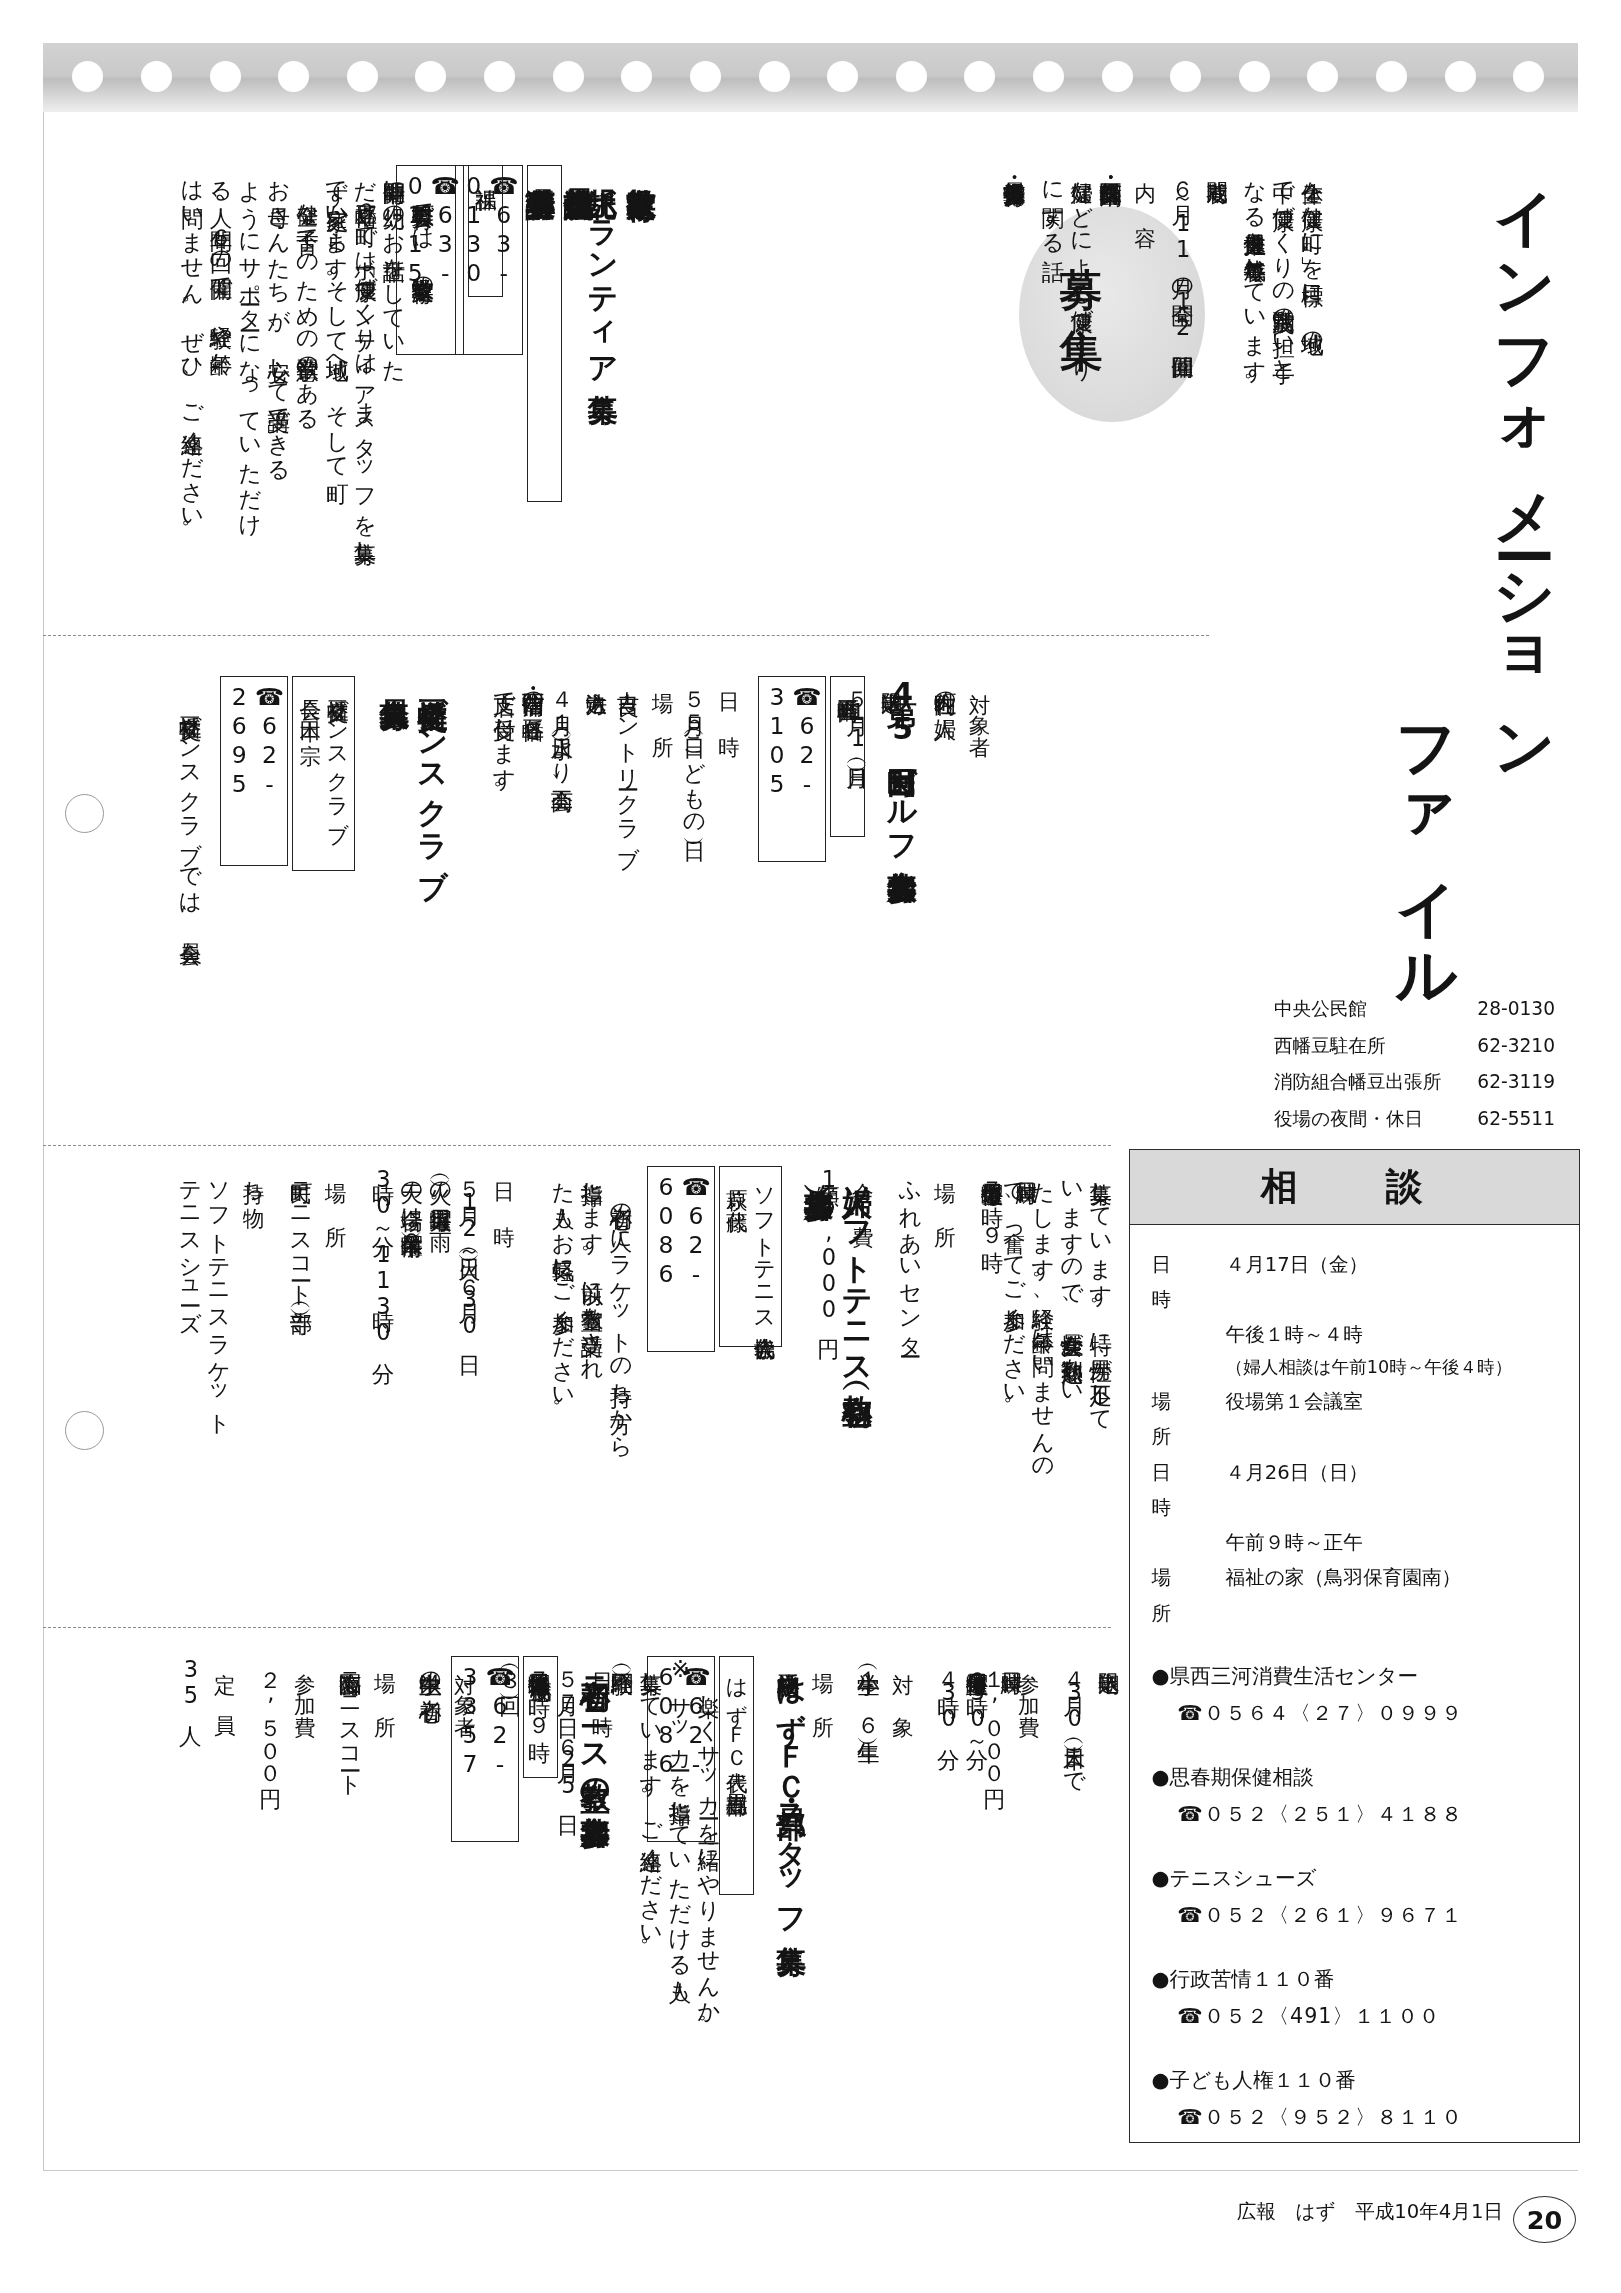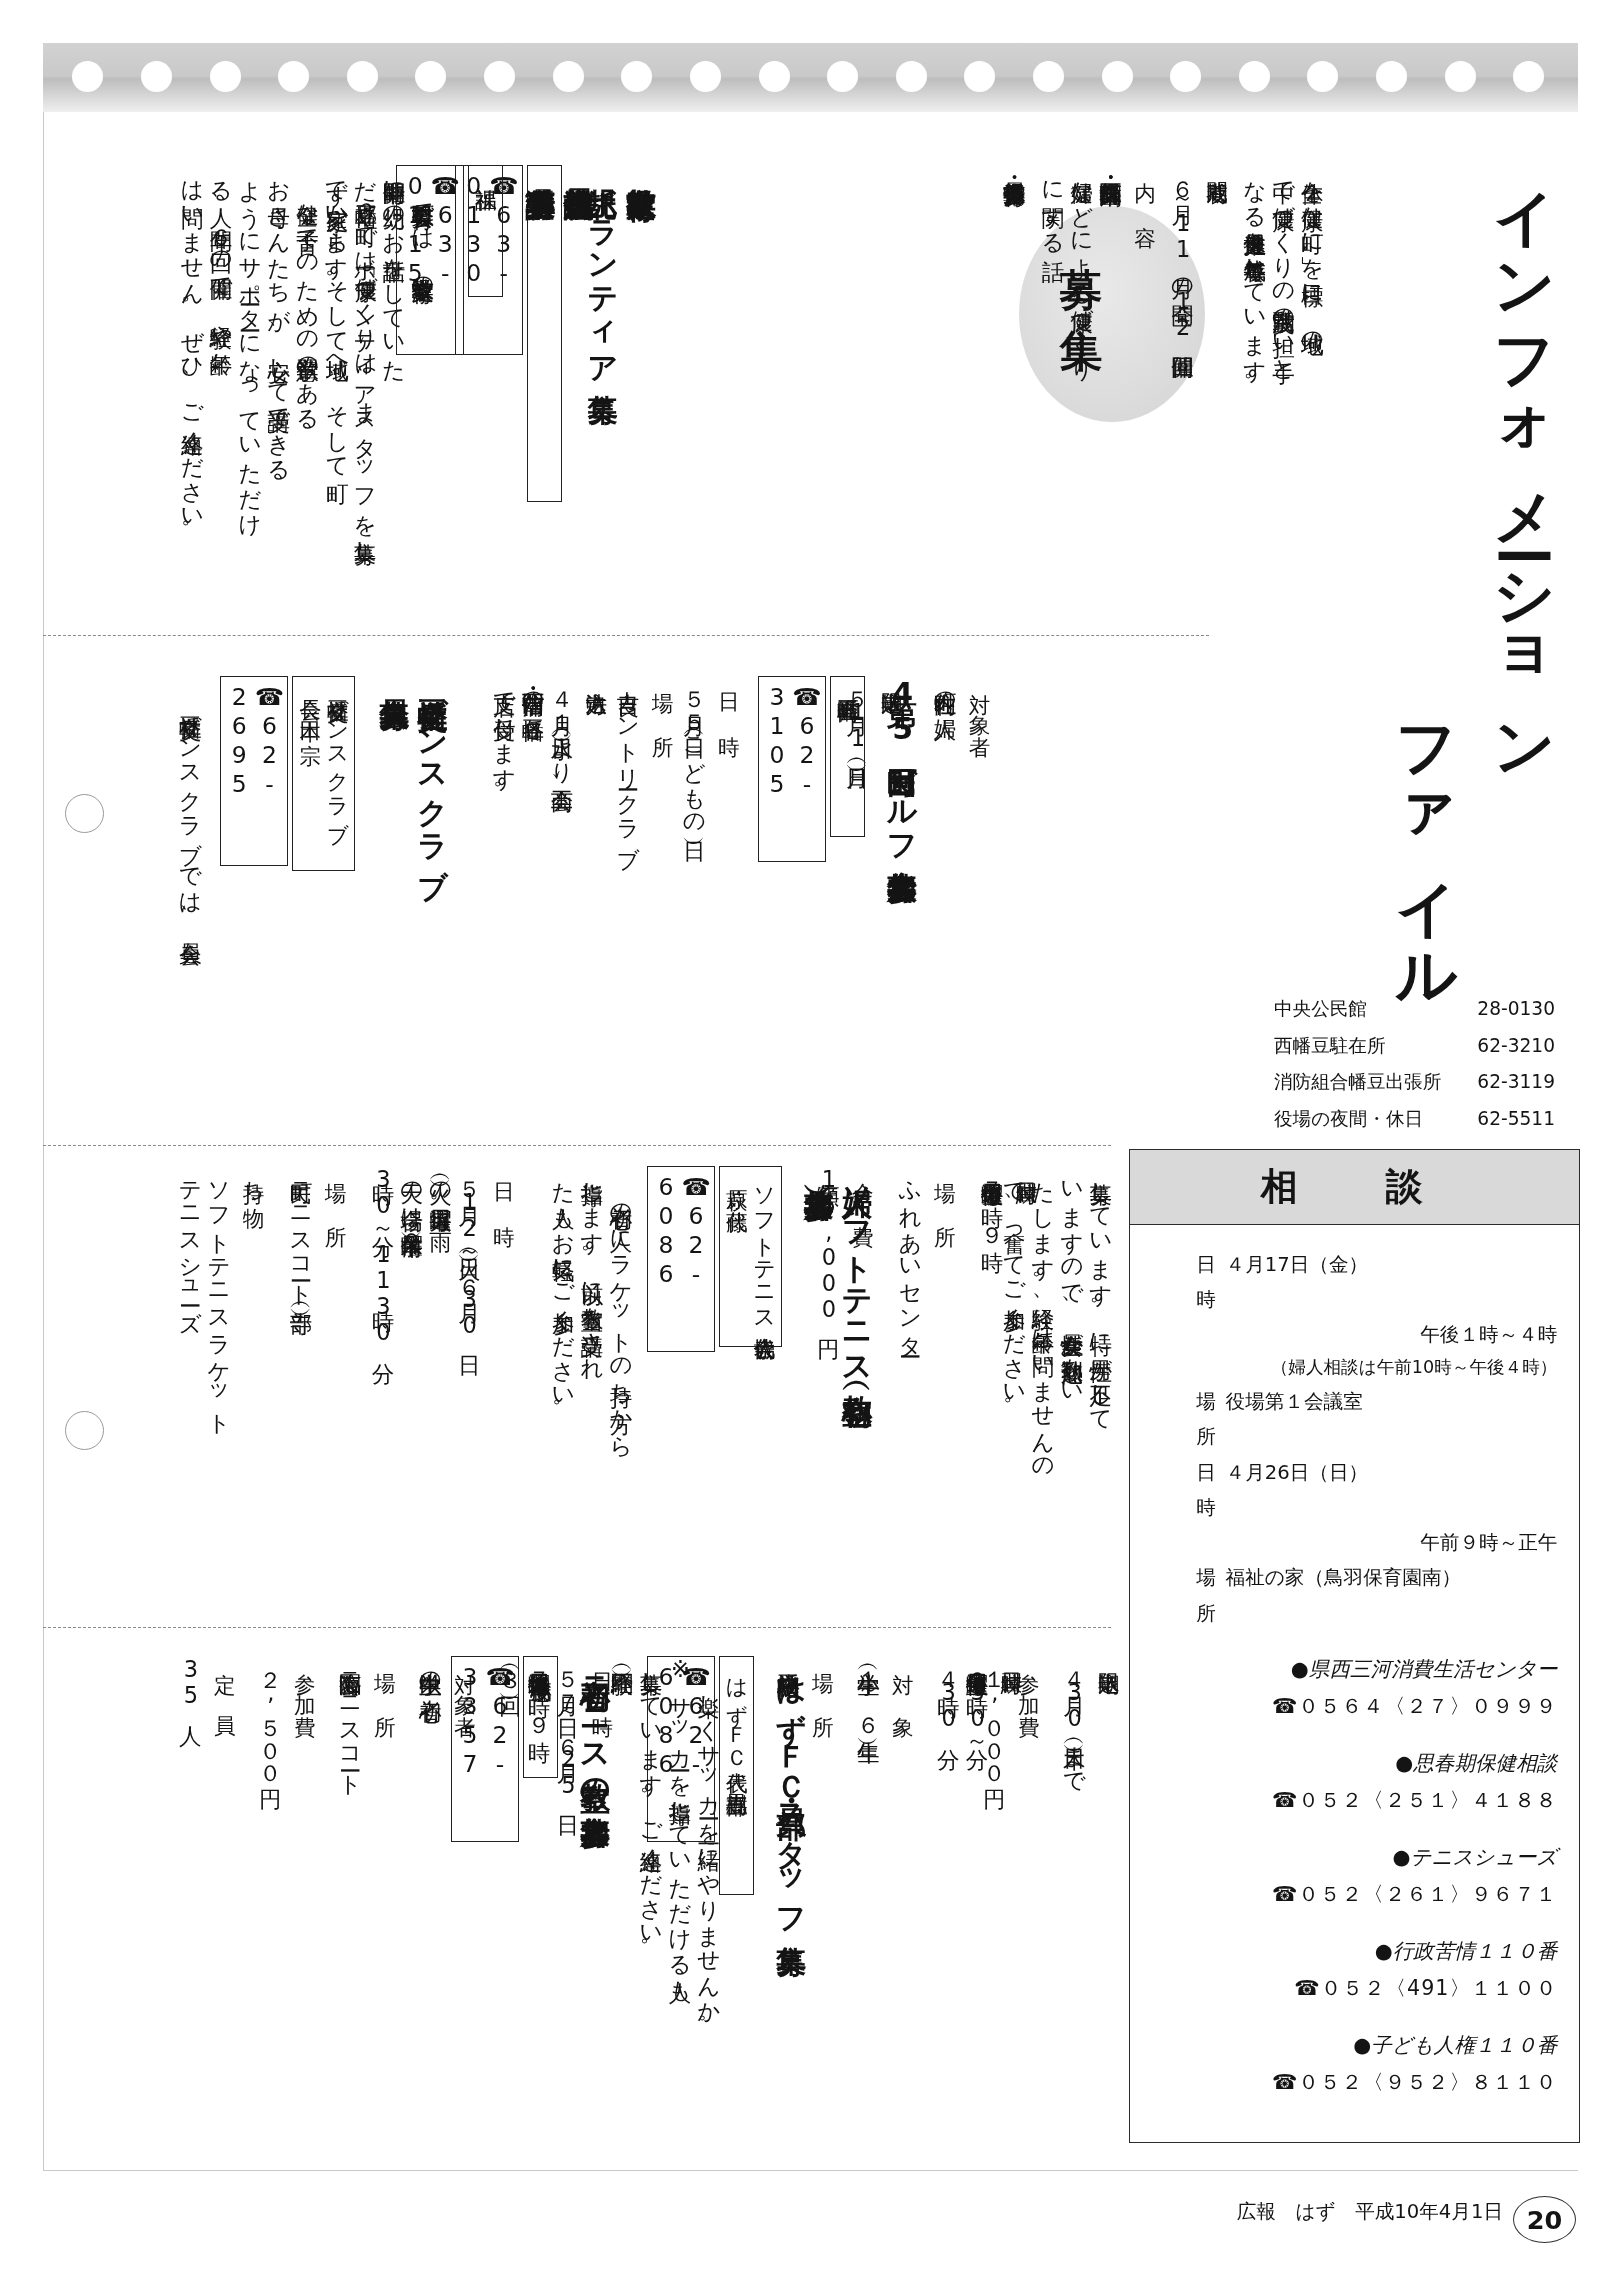--- a/index.html
+++ b/index.html
@@ -42,29 +42,29 @@
   .boshu-ell{position:absolute;left:1019px;top:206px;width:186px;height:216px;border-radius:50%;
     background:radial-gradient(ellipse at 45% 40%, #e9e9e9 0%, #dcdcdc 60%, #d2d2d2 100%);}
   .boshu-text{position:absolute;left:1054px;top:233px;font-size:43px;font-weight:bold;letter-spacing:9.8px;}
 
   
   .phonelist{position:absolute;right:63px;top:990px;font-size:18.6px;line-height:1.75;}
   .phonelist tr td:first-child{padding-right:33px;}
   .phonelist td{white-space:nowrap;}
 
   
-  .soudan{position:absolute;left:1129px;top:1149px;width:449px;height:992px;border:1.5px solid #2b2b2b;text-align:right;}
+  .soudan{position:absolute;left:1129px;top:1149px;width:449px;height:992px;border:1.5px solid #2b2b2b;}
   .soudan-head{height:74px;background:#d9d9d9;border-bottom:1.5px solid #2b2b2b;
     display:flex;align-items:center;justify-content:center;font-size:37px;font-weight:bold;letter-spacing:25.5px;}
   .soudan-body{padding:21.6px 21.6px 0 21.6px;font-size:19.6px;line-height:1.8;}
   .sq{font-weight:bold;font-size:20.6px;}
   .row{display:flex;}
   .row .lbl{width:74px;letter-spacing:9.8px;flex:none;}
   .indent{padding-left:74px;}
-  .bullet{margin-top:20px;font-size:20.6px;font-style:italic;}
+  .bullet{margin-top:27px;font-size:20.6px;}
   .tel{padding-left:25.5px;font-size:20.6px;letter-spacing:1px;}
 
   
   .footer{position:absolute;right:118px;bottom:69px;font-size:19.6px;}
   .pagenum{position:absolute;right:45px;bottom:51px;width:61px;height:45px;border:1.5px solid #333;
     border-radius:50%;display:flex;align-items:center;justify-content:center;font-size:25.5px;font-weight:bold;}
 
   .tel-v{letter-spacing:1px;}
 </style>
 </head>

